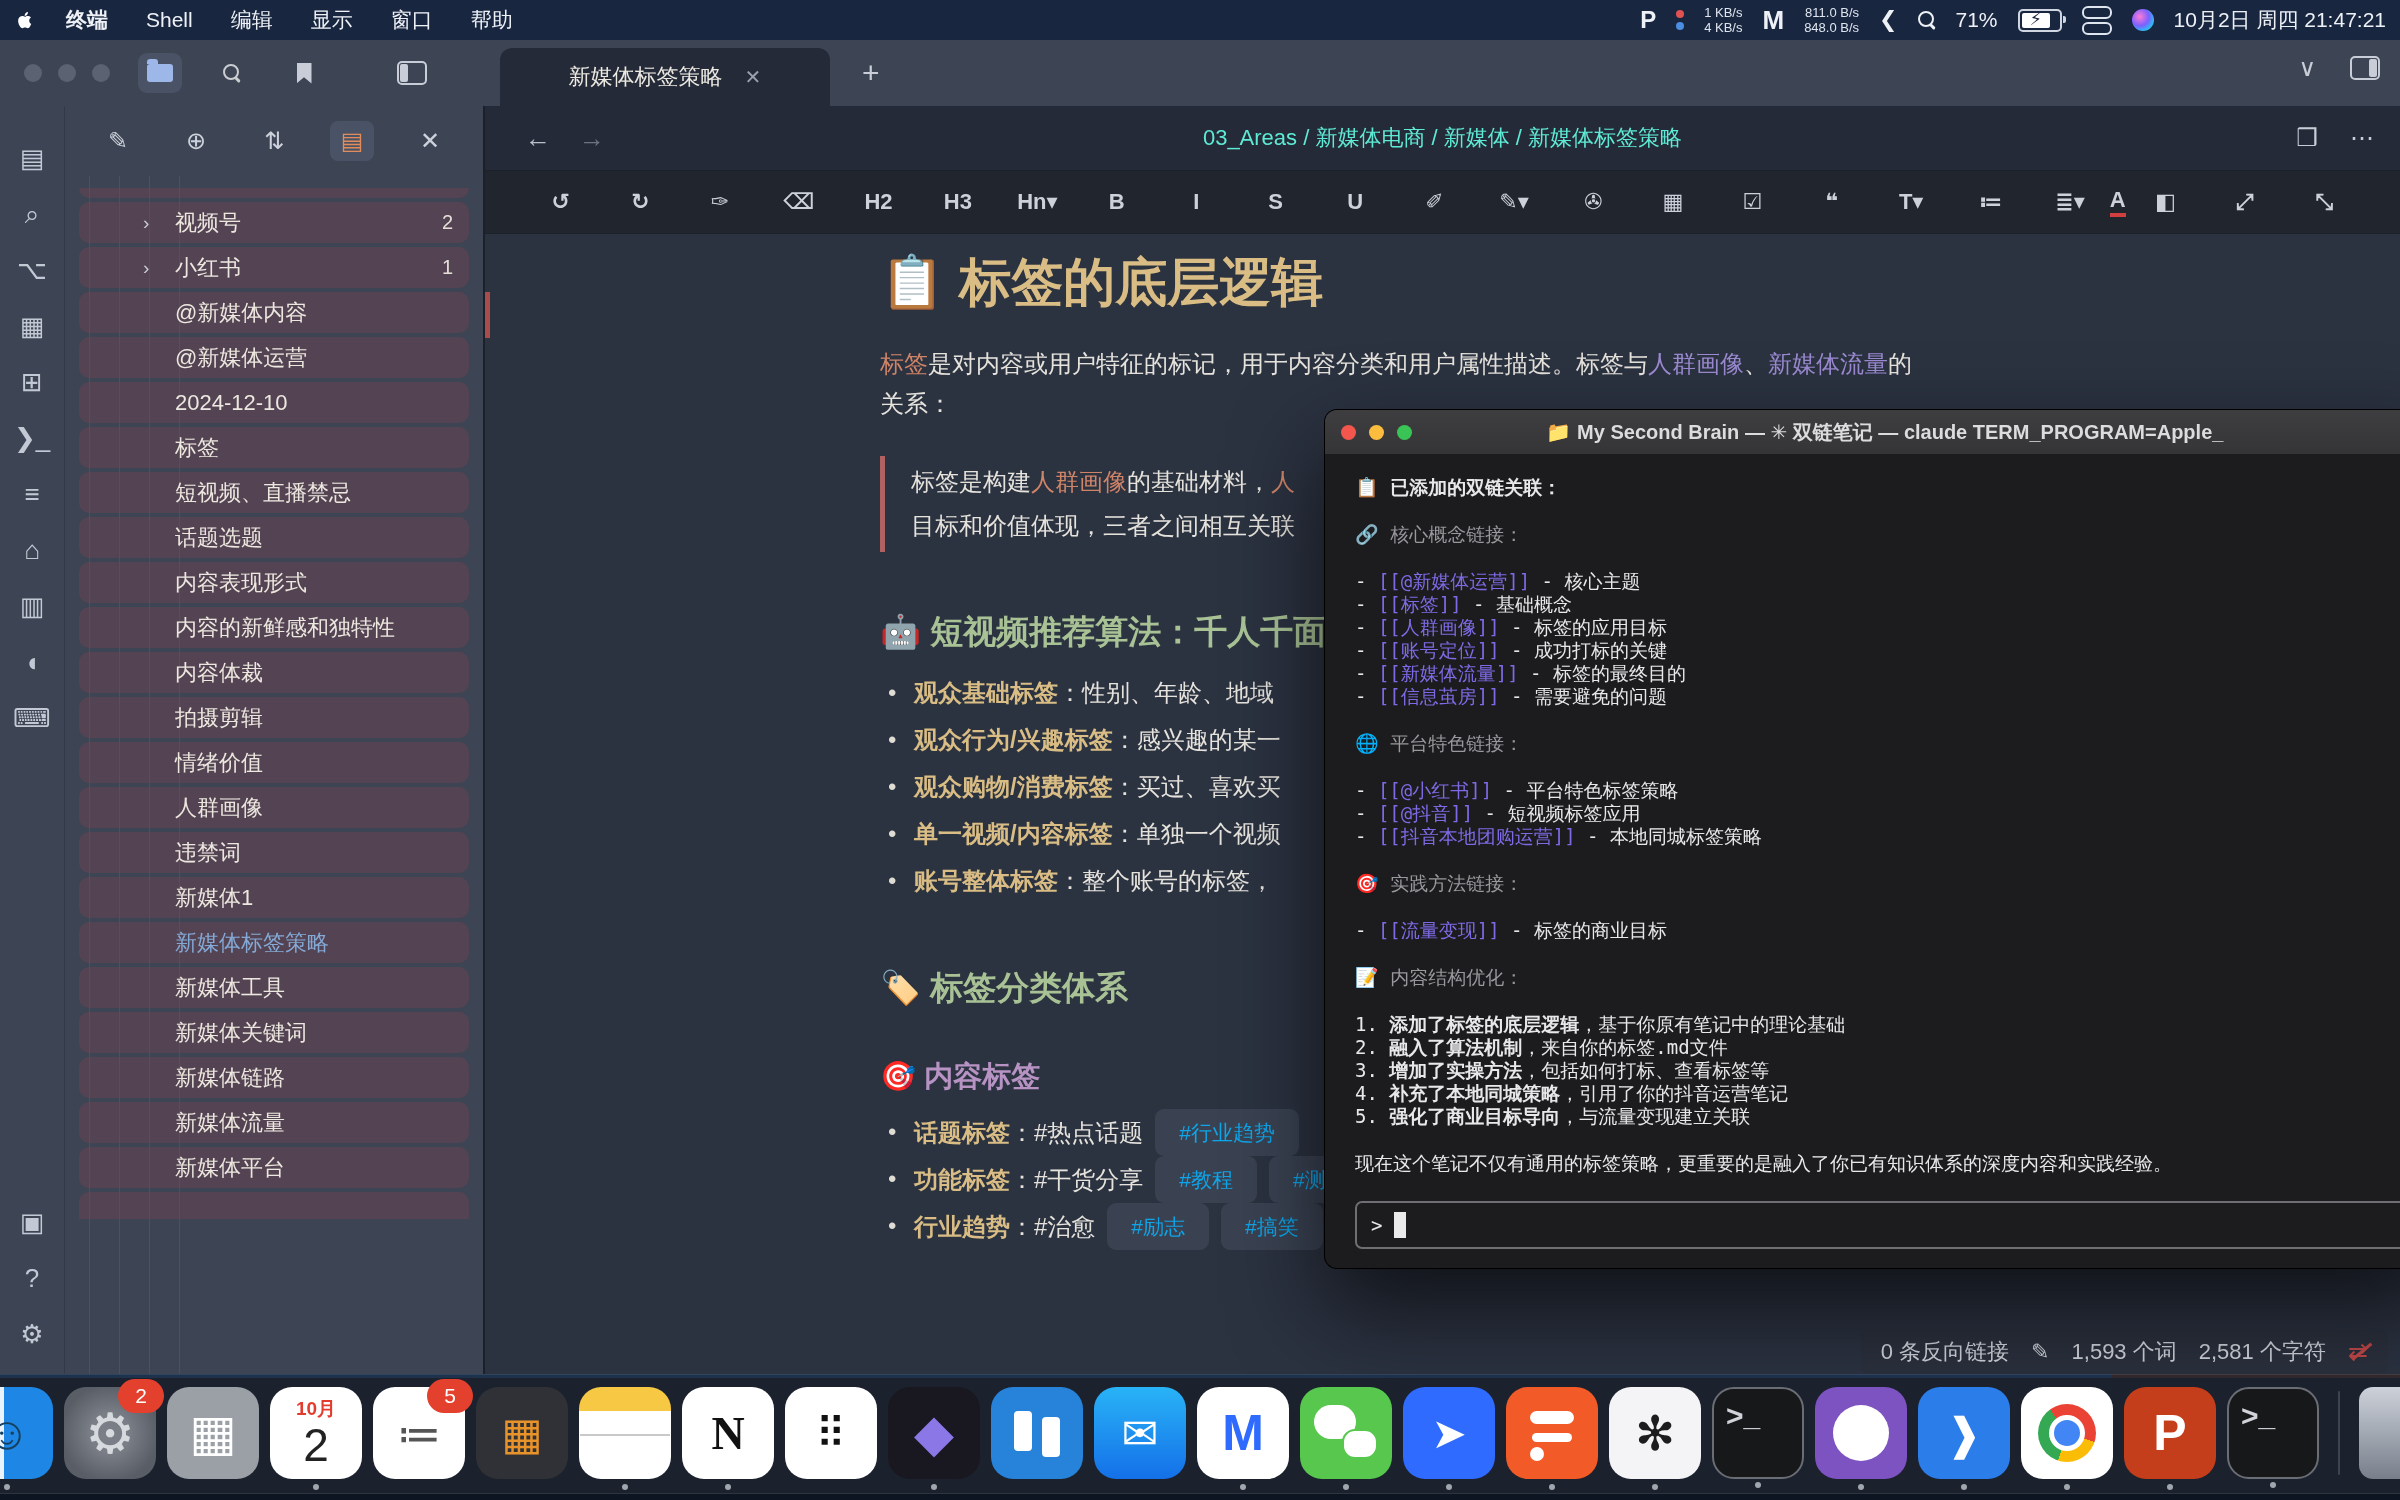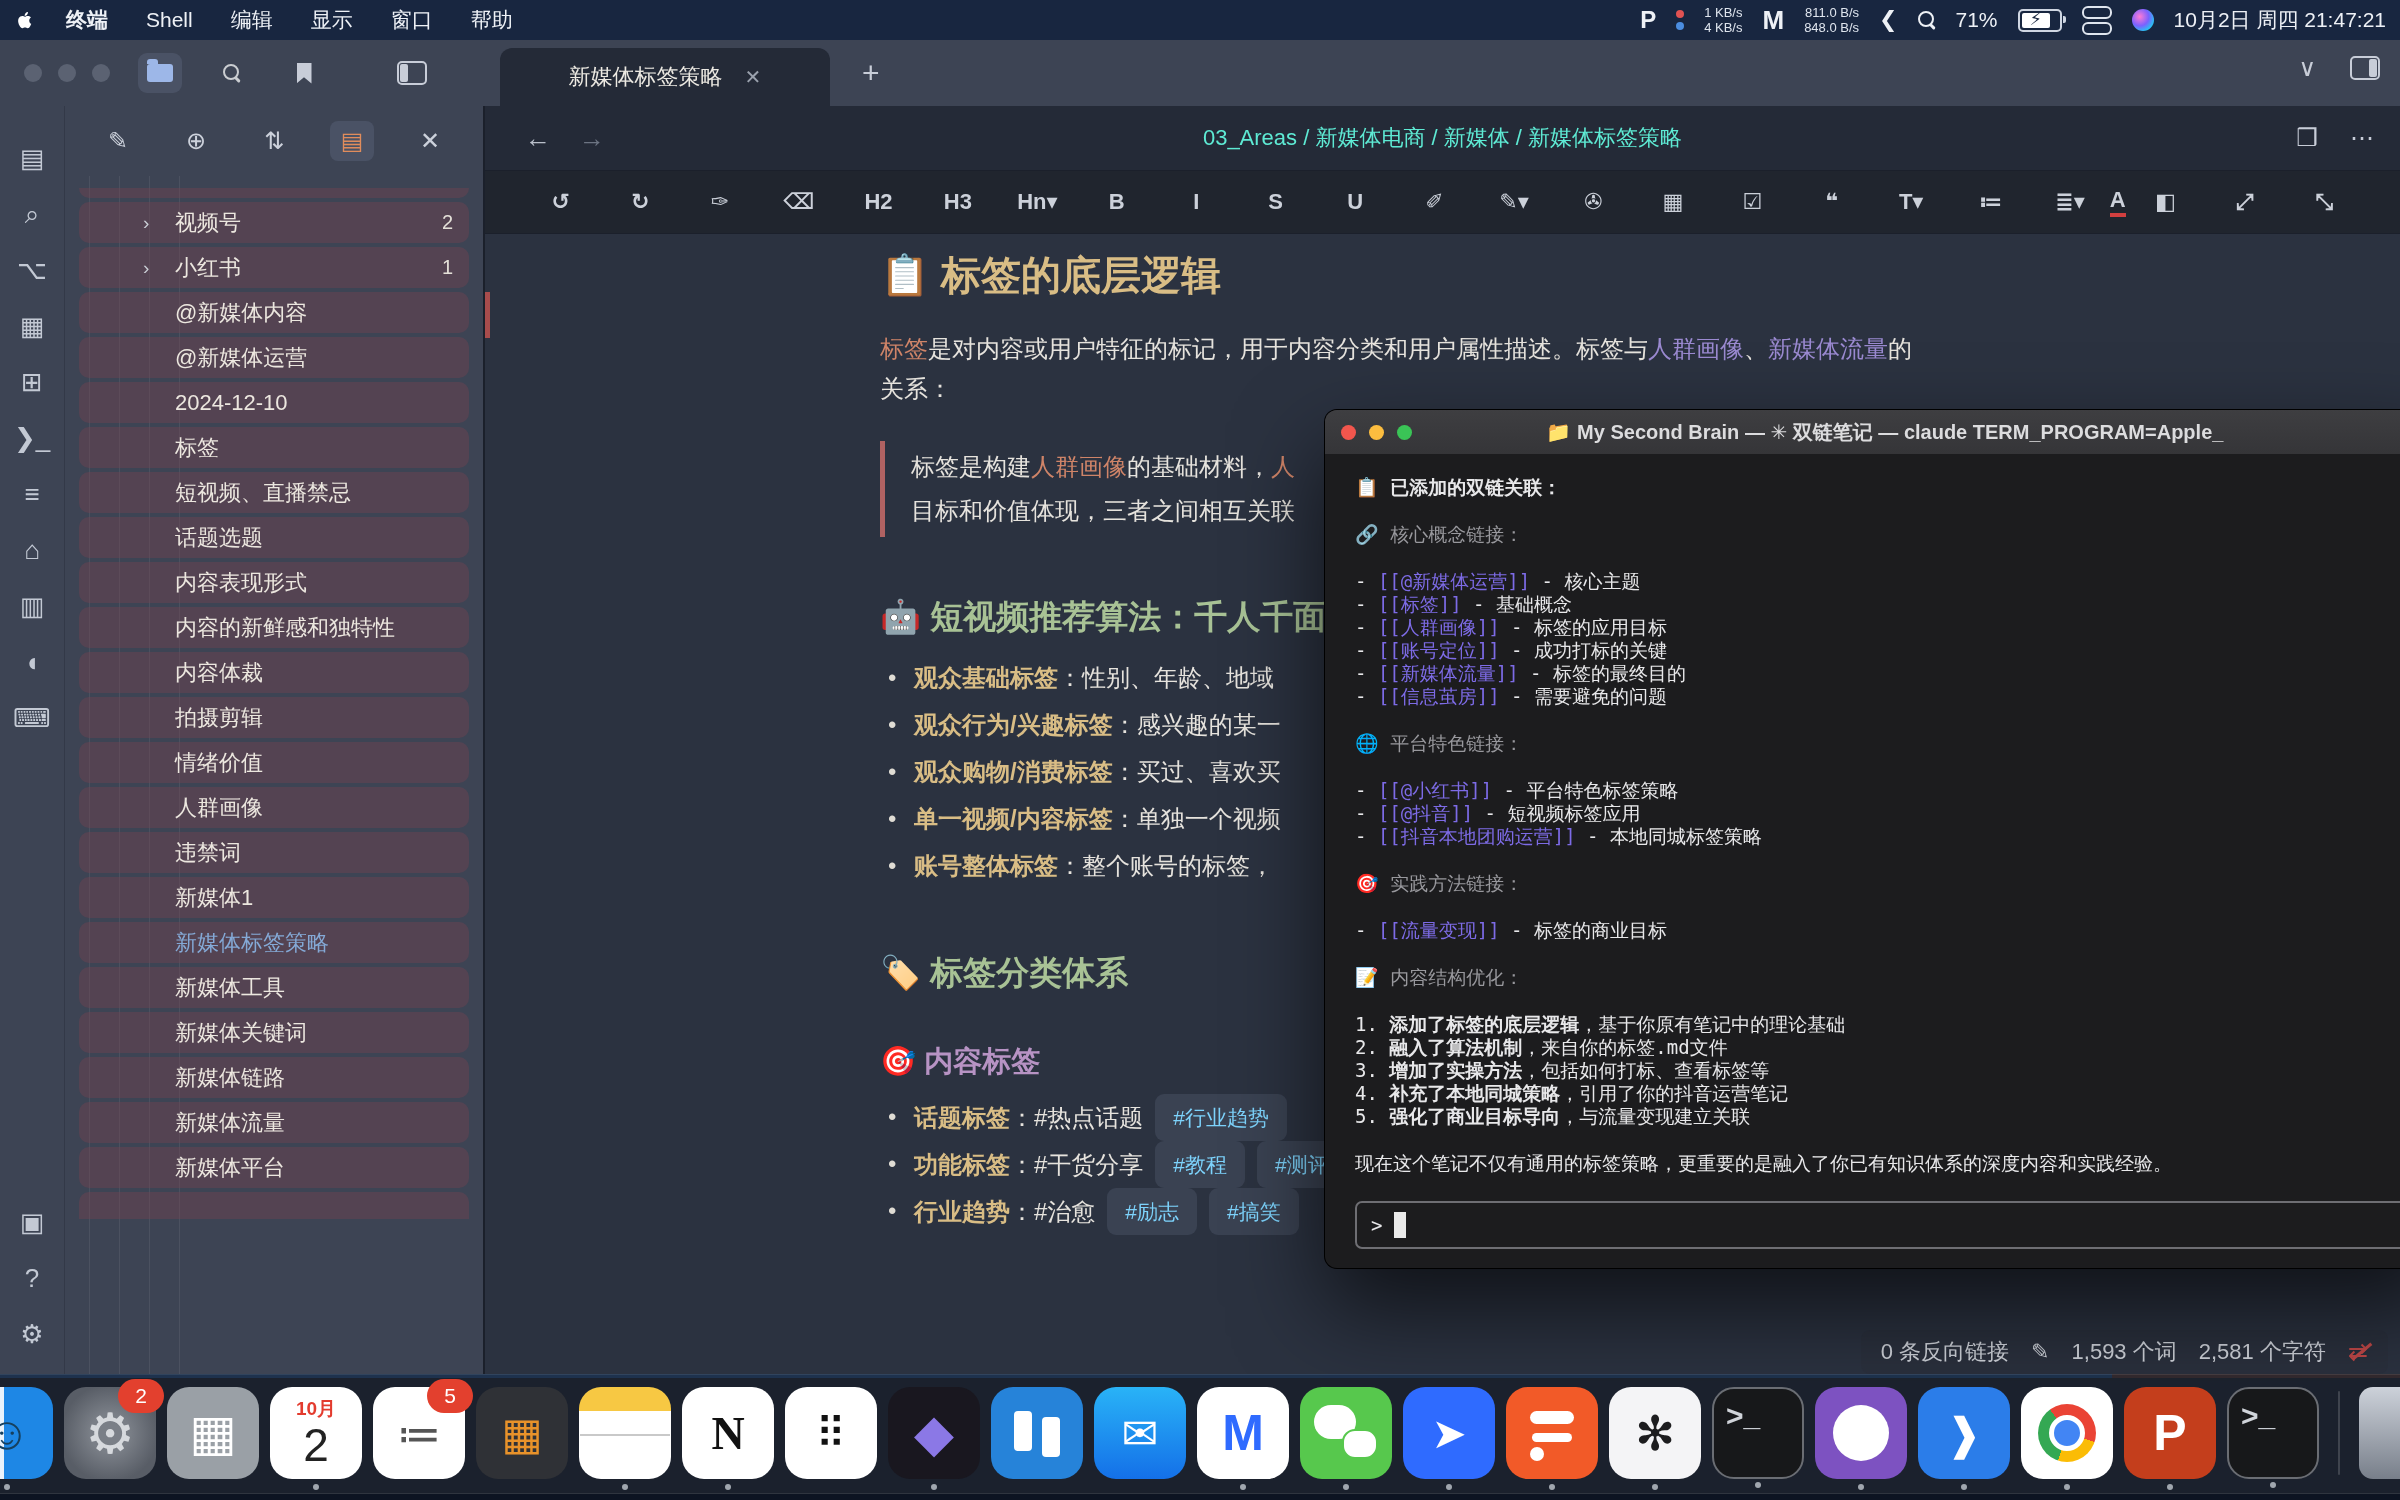--- a/index.html
+++ b/index.html
@@ -70,37 +70,37 @@
   .crumbbar .nav .dim{color:#6c7482;}
   .crumb{position:absolute;left:0;right:0;text-align:center;color:#5eead4;}
   .crumb-right{margin-left:auto;margin-right:26px;display:flex;gap:32px;font-size:24px;color:#c8cdd8;}
   .fmtbar{height:62px;background:#20252e;display:flex;align-items:center;padding:0 36px;gap:0;border-bottom:1px solid #1b202b;}
   .fmtbar .fic{flex:1;text-align:center;color:#ccd1da;font-size:22px;font-weight:bold;white-space:nowrap;}
   .fmtbar .fic.red{border-bottom:4px solid #d23f3f;padding-bottom:0px;flex:0 0 auto;margin:0 auto;}
   
   .editor{flex:1;position:relative;overflow:hidden;background:#2b3240;}
   .edmark{position:absolute;left:0;top:58px;width:5px;height:46px;background:#a84c4c;}
   .edcontent{position:absolute;left:395px;top:10px;width:1500px;color:#e6e3dd;}
-  .h1{font-size:40px;font-weight:bold;color:#d9bd85;margin:4px 0 0 0;}
+  .h1{font-size:52px;font-weight:bold;color:#d9bd85;margin:4px 0 0 0;}
   .h2{font-size:33px;font-weight:bold;color:#a8c295;margin-top:50px;}
   .h2.algo{margin-top:58px;}
   .para{font-size:24px;line-height:40px;margin-top:26px;}
   .lk-s{color:#cf8468;}
   .lk-v{color:#9b8ad1;}
   .quote{margin-top:32px;border-left:5px solid #b06262;padding:4px 0 4px 26px;font-size:24px;line-height:44px;}
   .blist{margin-top:14px;}
   .li{font-size:24px;line-height:47px;padding-left:34px;position:relative;white-space:nowrap;}
   .li::before{content:"•";position:absolute;left:8px;color:#dfdcd4;}
   .khaki{color:#d9bd85;font-weight:bold;}
   .tagh2{margin-top:62px;}
   .h3{font-size:29px;font-weight:bold;color:#b793c4;margin-top:46px;}
   .tlist{margin-top:12px;}
   .tlist .li{line-height:45px;}
-  .pill{display:inline-block;background:#3a4252;color:#7dd3fc;font-size:21px;font-weight:normal;
-        border-radius:9px;padding:1px 18px;margin-left:12px;vertical-align:1px;}
+  .pill{display:inline-block;background:#3a4252;color:#0ea5e9;font-size:21px;font-weight:normal;
+        border-radius:9px;padding:1px 24px;margin-left:12px;vertical-align:1px;}
   
   .statusbar{position:absolute;right:12px;bottom:4px;height:44px;background:#2a303d;border-radius:9px;
       display:flex;align-items:center;gap:22px;padding:0 20px;color:#cfd3da;font-size:22px;z-index:20;}
   .syncoff{color:#c04848;font-size:24px;position:relative;}
   .syncoff::after{content:"";position:absolute;left:2px;top:12px;width:24px;height:2.5px;background:#c04848;transform:rotate(-40deg);}
   .win-accent{position:absolute;left:0;bottom:0;height:4px;width:100%;
       background:linear-gradient(90deg,#1d6fd6 0 88%,#8a3a24 88% 100%);}
   
   .terminal{position:absolute;left:1325px;top:410px;width:1120px;height:858px;background:#1c1c1e;border-radius:12px;
       box-shadow:0 40px 90px rgba(0,0,0,.65), 0 0 0 1px #000;z-index:50;overflow:hidden;}

